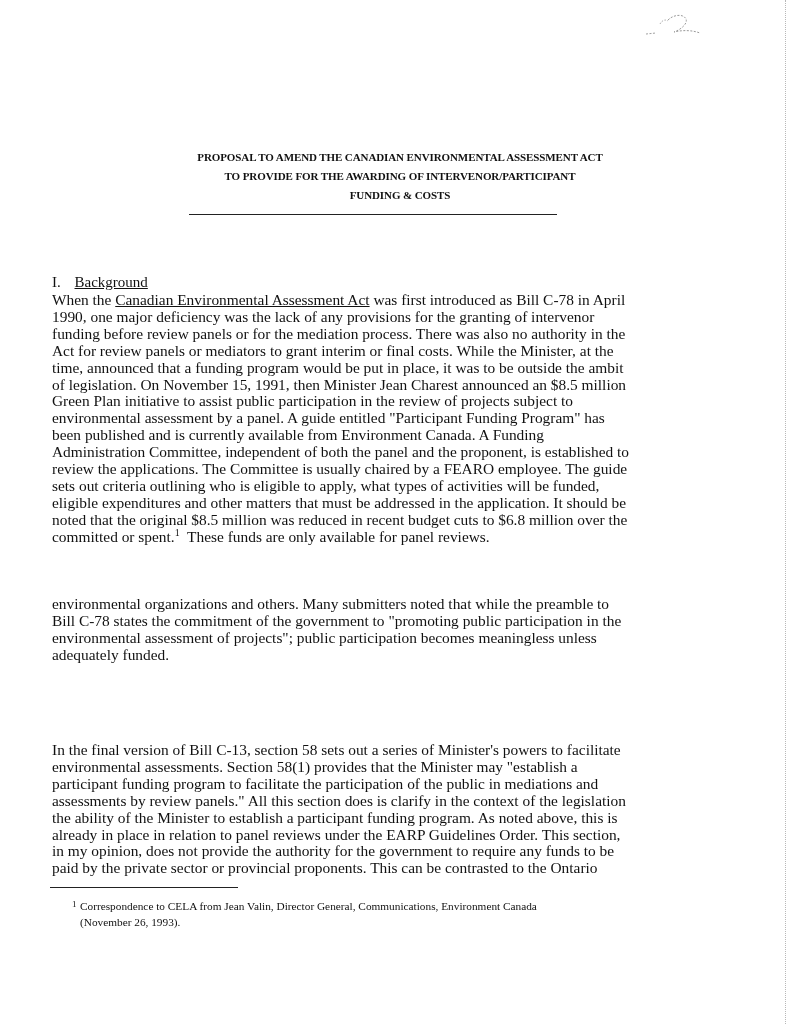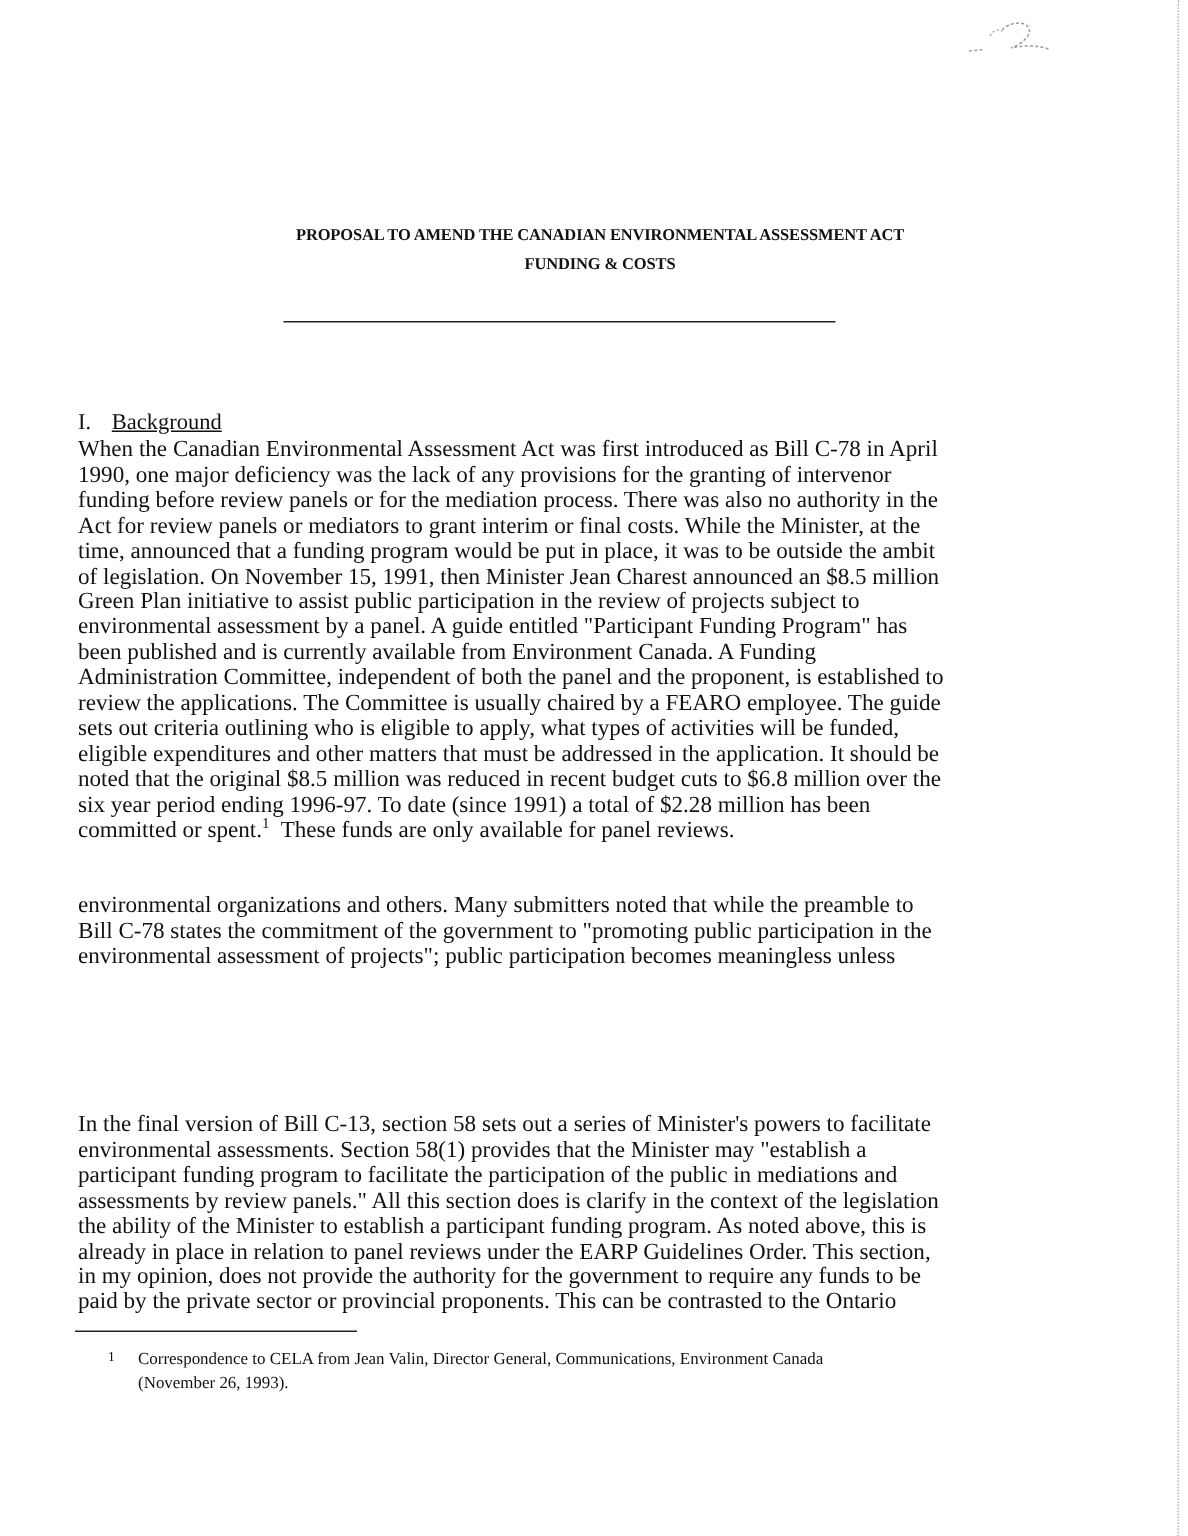--- a/index.html
+++ b/index.html
@@ -61,21 +61,21 @@
     .section-heading .label { text-decoration: underline; }
     .body-text {
       position: absolute;
       left: 52px;
       width: 700px;
       font-size: 15.4px;
       line-height: 16.9px;
       white-space: nowrap;
     }
     .body-text .line { display: block; }
-    .u { }
+    .u { text-decoration: underline; }
     sup { font-size: 10px; line-height: 0; vertical-align: 6px; }
     #p1 { top: 292px; }
     #p2 { top: 596px; }
     #p3 { top: 710px; margin-top: 32px; }
     .fn-rule {
       position: absolute;
       left: 50px;
       top: 887px;
       width: 188px;
       border-top: 1px solid #222;
@@ -87,35 +87,36 @@
       font-size: 11.3px;
       line-height: 15.5px;
       white-space: nowrap;
     }
     .footnote .fn-num {
       position: absolute;
       left: 0;
       top: -2px;
       font-size: 9px;
     }
-    .footnote .fn-text { margin-left: 20px; display: block; }
+    .footnote .fn-text { margin-left: 8px; display: block; }
   </style>
 </head>
 <body>
 
 <div class="scan-edge"></div>
 
 <svg class="scribble" viewBox="0 0 70 28">
   <path d="M28 10 C34 4, 44 4, 46 9 C48 14, 40 20, 34 22 C42 20, 52 20, 60 23" fill="none" stroke="#9a9a9a" stroke-width="1" stroke-dasharray="2 1.5"></path>
   <path d="M6 24 L16 23" fill="none" stroke="#a0a0a0" stroke-width="1" stroke-dasharray="2 1.5"></path>
   <path d="M20 14 C22 10, 26 9, 28 11" fill="none" stroke="#b0b0b0" stroke-width="1" stroke-dasharray="1.5 1.5"></path>
 </svg>
 
 <div class="title">
   <div>PROPOSAL TO AMEND THE CANADIAN ENVIRONMENTAL ASSESSMENT ACT</div>
+  <div>TO PROVIDE FOR THE AWARDING OF INTERVENOR/PARTICIPANT</div>
   <div>FUNDING &amp; COSTS</div>
 </div>
 <div class="title-rule"></div>
 
 <div class="section-heading">
   <span class="num">I.</span>
   <span class="label">Background</span>
 </div>
 
 <div class="body-text" id="p1">
@@ -126,28 +127,28 @@
   <span class="line">time, announced that a funding program would be put in place, it was to be outside the ambit</span>
   <span class="line">of legislation.  On November 15, 1991, then Minister Jean Charest announced an $8.5 million</span>
   <span class="line">Green Plan initiative to assist public participation in the review of projects subject to</span>
   <span class="line">environmental assessment by a panel.  A guide entitled "Participant Funding Program" has</span>
   <span class="line">been published and is currently available from Environment Canada.  A Funding</span>
   <span class="line">Administration Committee, independent of both the panel and the proponent, is established to</span>
   <span class="line">review the applications.  The Committee is usually chaired by a FEARO employee.  The guide</span>
   <span class="line">sets out criteria outlining who is eligible to apply, what types of activities will be funded,</span>
   <span class="line">eligible expenditures and other matters that must be addressed in the application.  It should be</span>
   <span class="line">noted that the original $8.5 million was reduced in recent budget cuts to $6.8 million over the</span>
-  <span class="line">six year period ending 1996-97.  To date (since 1991) a total of $2.28 million has been</span>
   <span class="line"><span>committed or spent.</span><sup>1</sup><span style="white-space:pre">  These funds are only available for panel reviews.</span></span>
 </div>
 
 <div class="body-text" id="p2">
   <span class="line">environmental organizations and others.  Many submitters noted that while the preamble to</span>
   <span class="line">Bill C-78 states the commitment of the government to "promoting public participation in the</span>
   <span class="line">environmental assessment of projects"; public participation becomes meaningless unless</span>
+  <span class="line">adequately funded.</span>
 </div>
 
 <div class="body-text" id="p3">
   <span class="line">In the final version of Bill C-13, section 58 sets out a series of Minister's powers to facilitate</span>
   <span class="line">environmental assessments.  Section 58(1) provides that the Minister may "establish a</span>
   <span class="line">participant funding program to facilitate the participation of the public in mediations and</span>
   <span class="line">assessments by review panels."  All this section does is clarify in the context of the legislation</span>
   <span class="line">the ability of the Minister to establish a participant funding program.  As noted above, this is</span>
   <span class="line">already in place in relation to panel reviews under the EARP Guidelines Order.  This section,</span>
   <span class="line">in my opinion, does not provide the authority for the government to require any funds to be</span>

